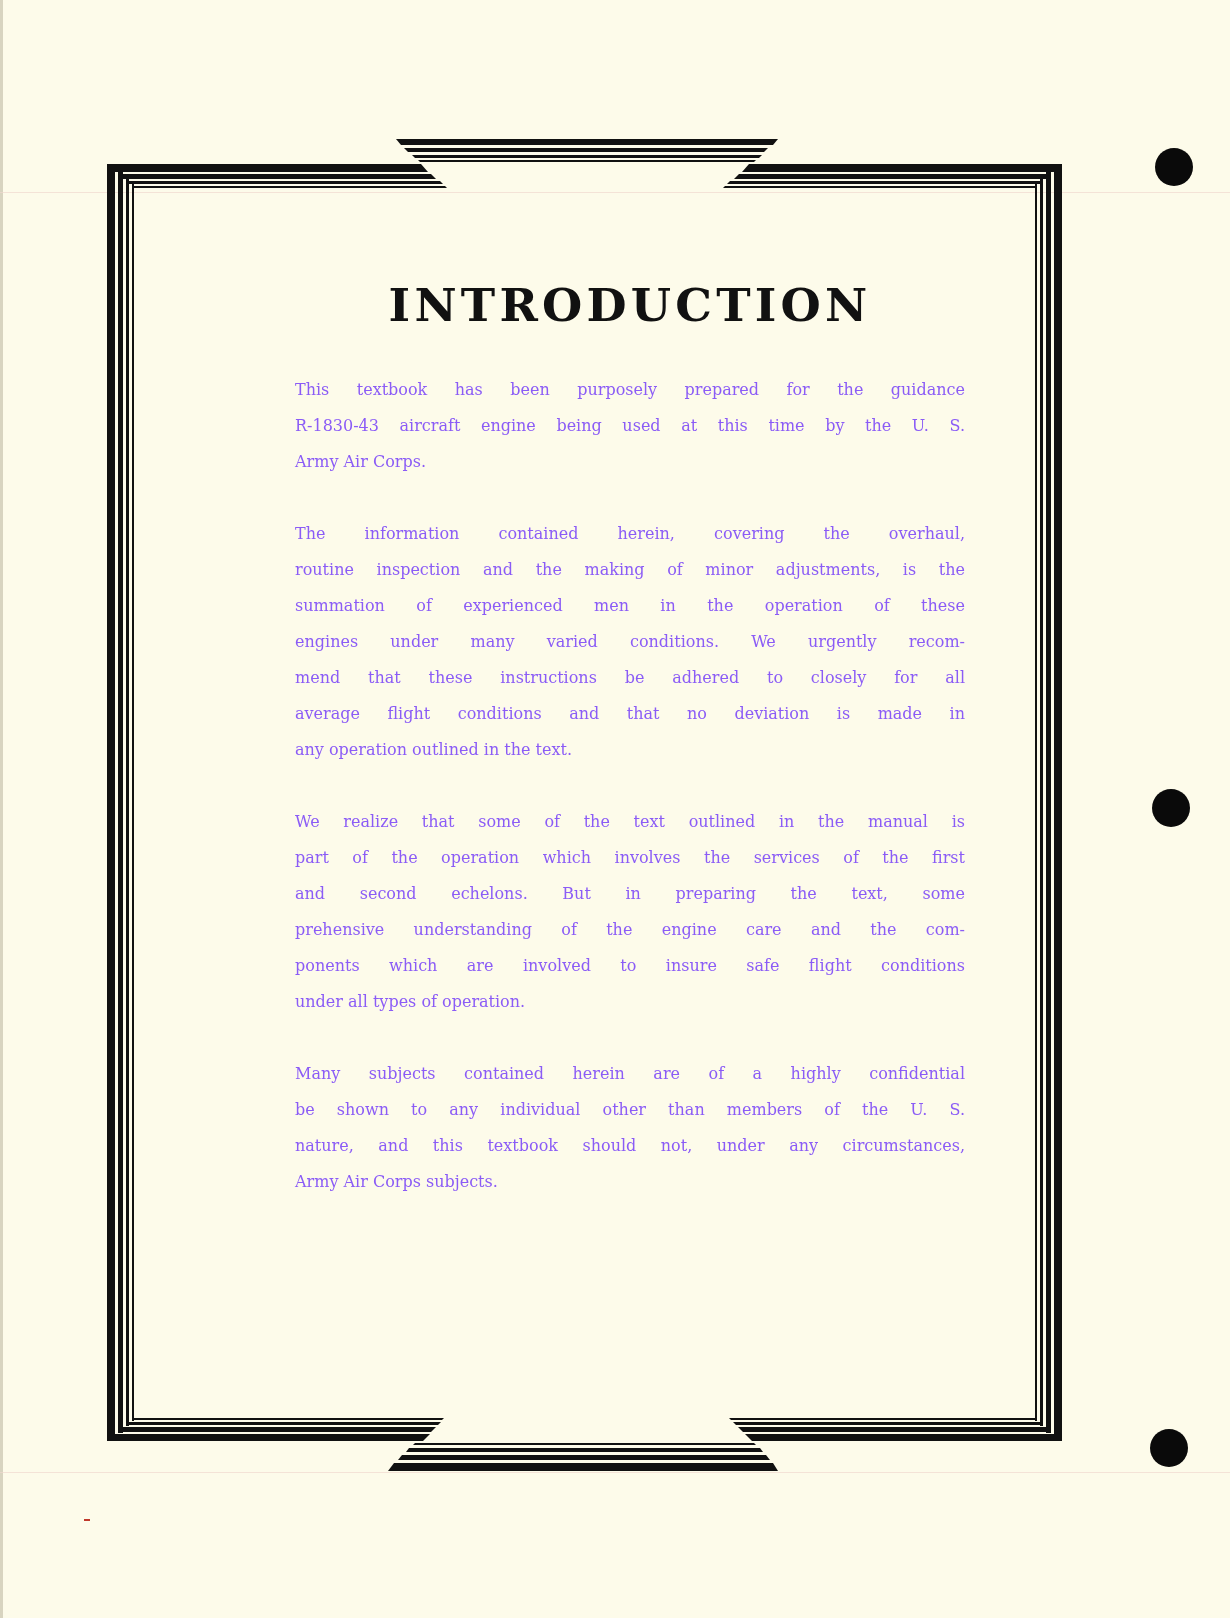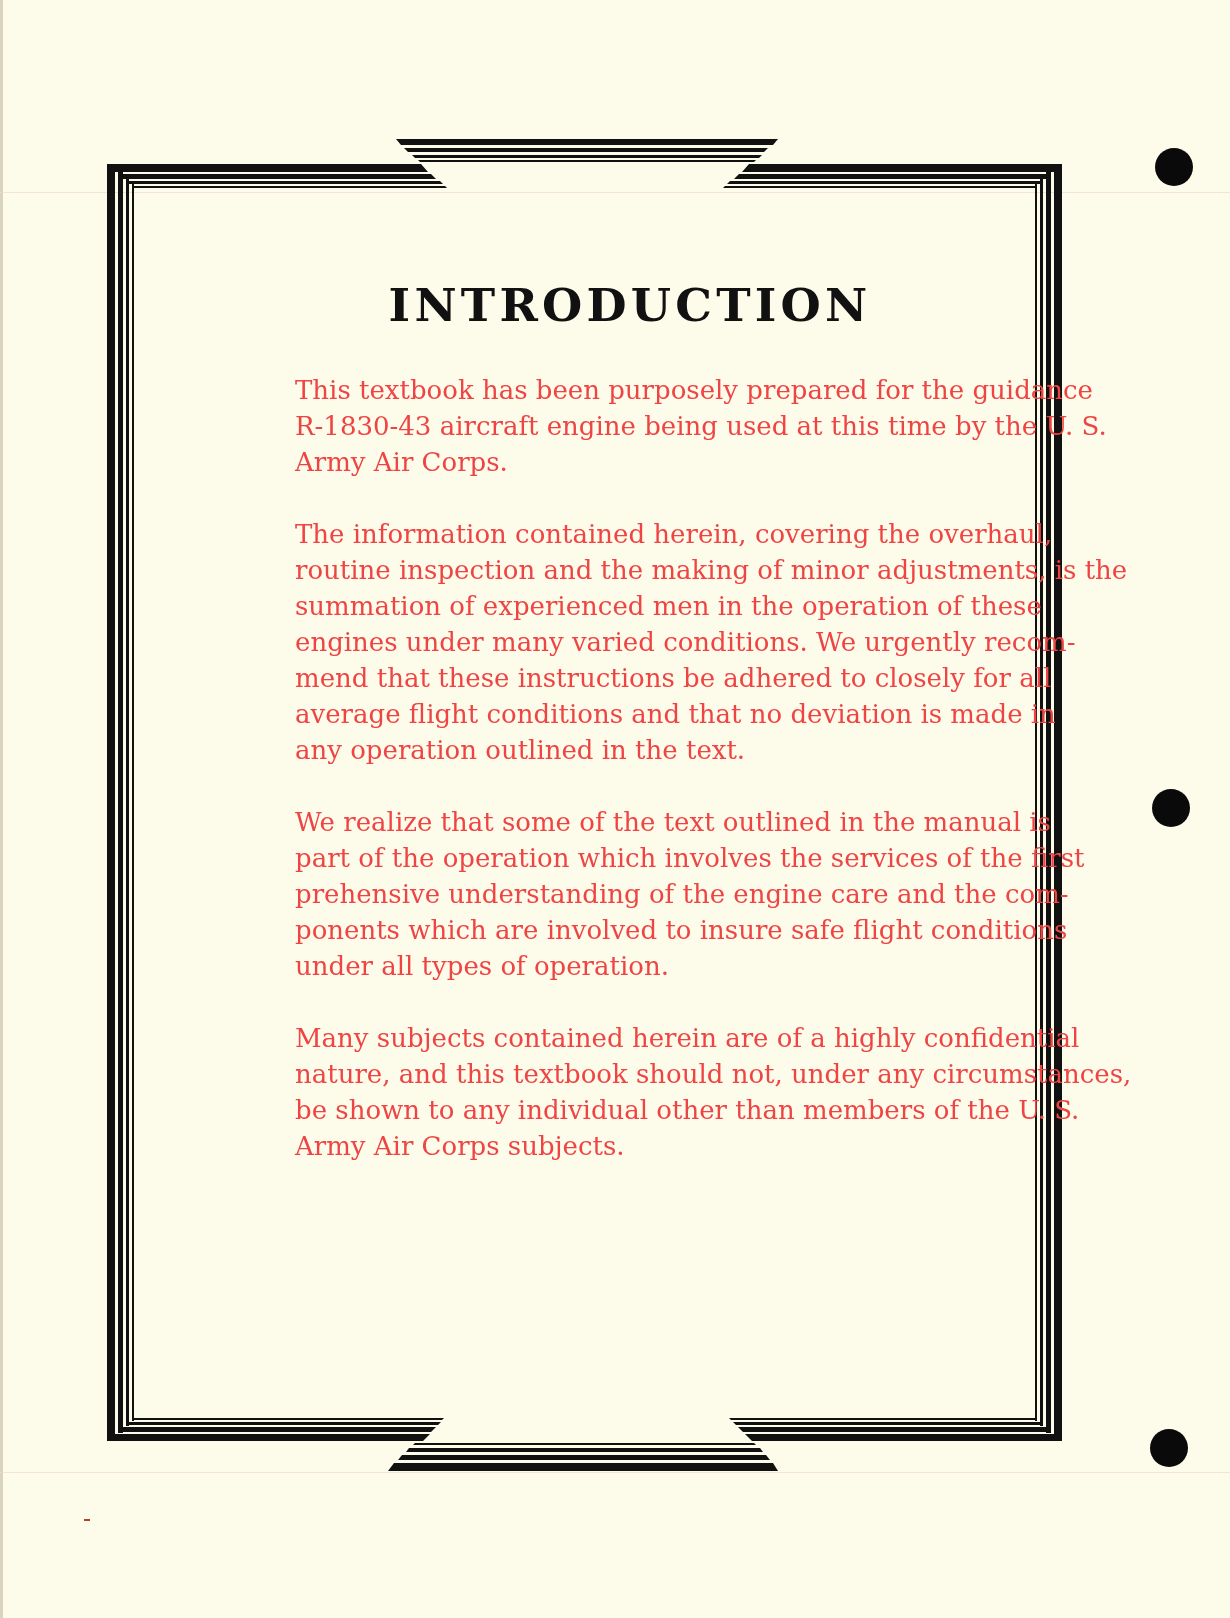--- a/index.html
+++ b/index.html
@@ -17,23 +17,23 @@
     position:absolute; left:250px; top:280px; width:670px;margin-left:45px;
   }
   .title {
     font-family:"DejaVu Serif", serif; font-weight:bold;
     font-size:44px; letter-spacing:4px; text-align:center;
     margin:0 0 40px 0; line-height:52px; color:#111;
     transform:scaleX(1.05);
   }
   .para {
     font-family:"DejaVu Serif", serif;
-    font-size:26px; line-height:36px;
+    font-size:16px; line-height:36px;
     text-align:justify; text-align-last:left;
-    margin:0 0 36px 0; color:#ef4444;
+    margin:0 0 36px 0; color:#8b5cf6;
   }
   .line { display:block; text-align:justify; text-align-last:justify; white-space:nowrap; }
   .line.last { text-align-last:left; }
   .red-mark { position:absolute; left:84px; top:1519px; width:6px; height:2px; background:#c0392b; }
 </style>
 </head>
 <body>
 
 <div class="paper-edge-left"></div>
 <div class="fold" style="top:192px"></div>
@@ -105,24 +105,25 @@
     <span class="line">summation of experienced men in the operation of these</span>
     <span class="line">engines under many varied conditions. We urgently recom-</span>
     <span class="line">mend that these instructions be adhered to closely for all</span>
     <span class="line">average flight conditions and that no deviation is made in</span>
     <span class="line last">any operation outlined in the text.</span>
   </div>
 
   <div class="para">
     <span class="line">We realize that some of the text outlined in the manual is</span>
     <span class="line">part of the operation which involves the services of the first</span>
+    <span class="line">and second echelons. But in preparing the text, some</span>
     <span class="line">prehensive understanding of the engine care and the com-</span>
     <span class="line">ponents which are involved to insure safe flight conditions</span>
     <span class="line last">under all types of operation.</span>
   </div>
 
   <div class="para">
     <span class="line">Many subjects contained herein are of a highly confidential</span>
+    <span class="line">be shown to any individual other than members of the U. S.</span>
     <span class="line">nature, and this textbook should not, under any circumstances,</span>
-    <span class="line">be shown to any individual other than members of the U. S.</span>
     <span class="line last">Army Air Corps subjects.</span>
   </div>
 </div>
 
 </body></html>

